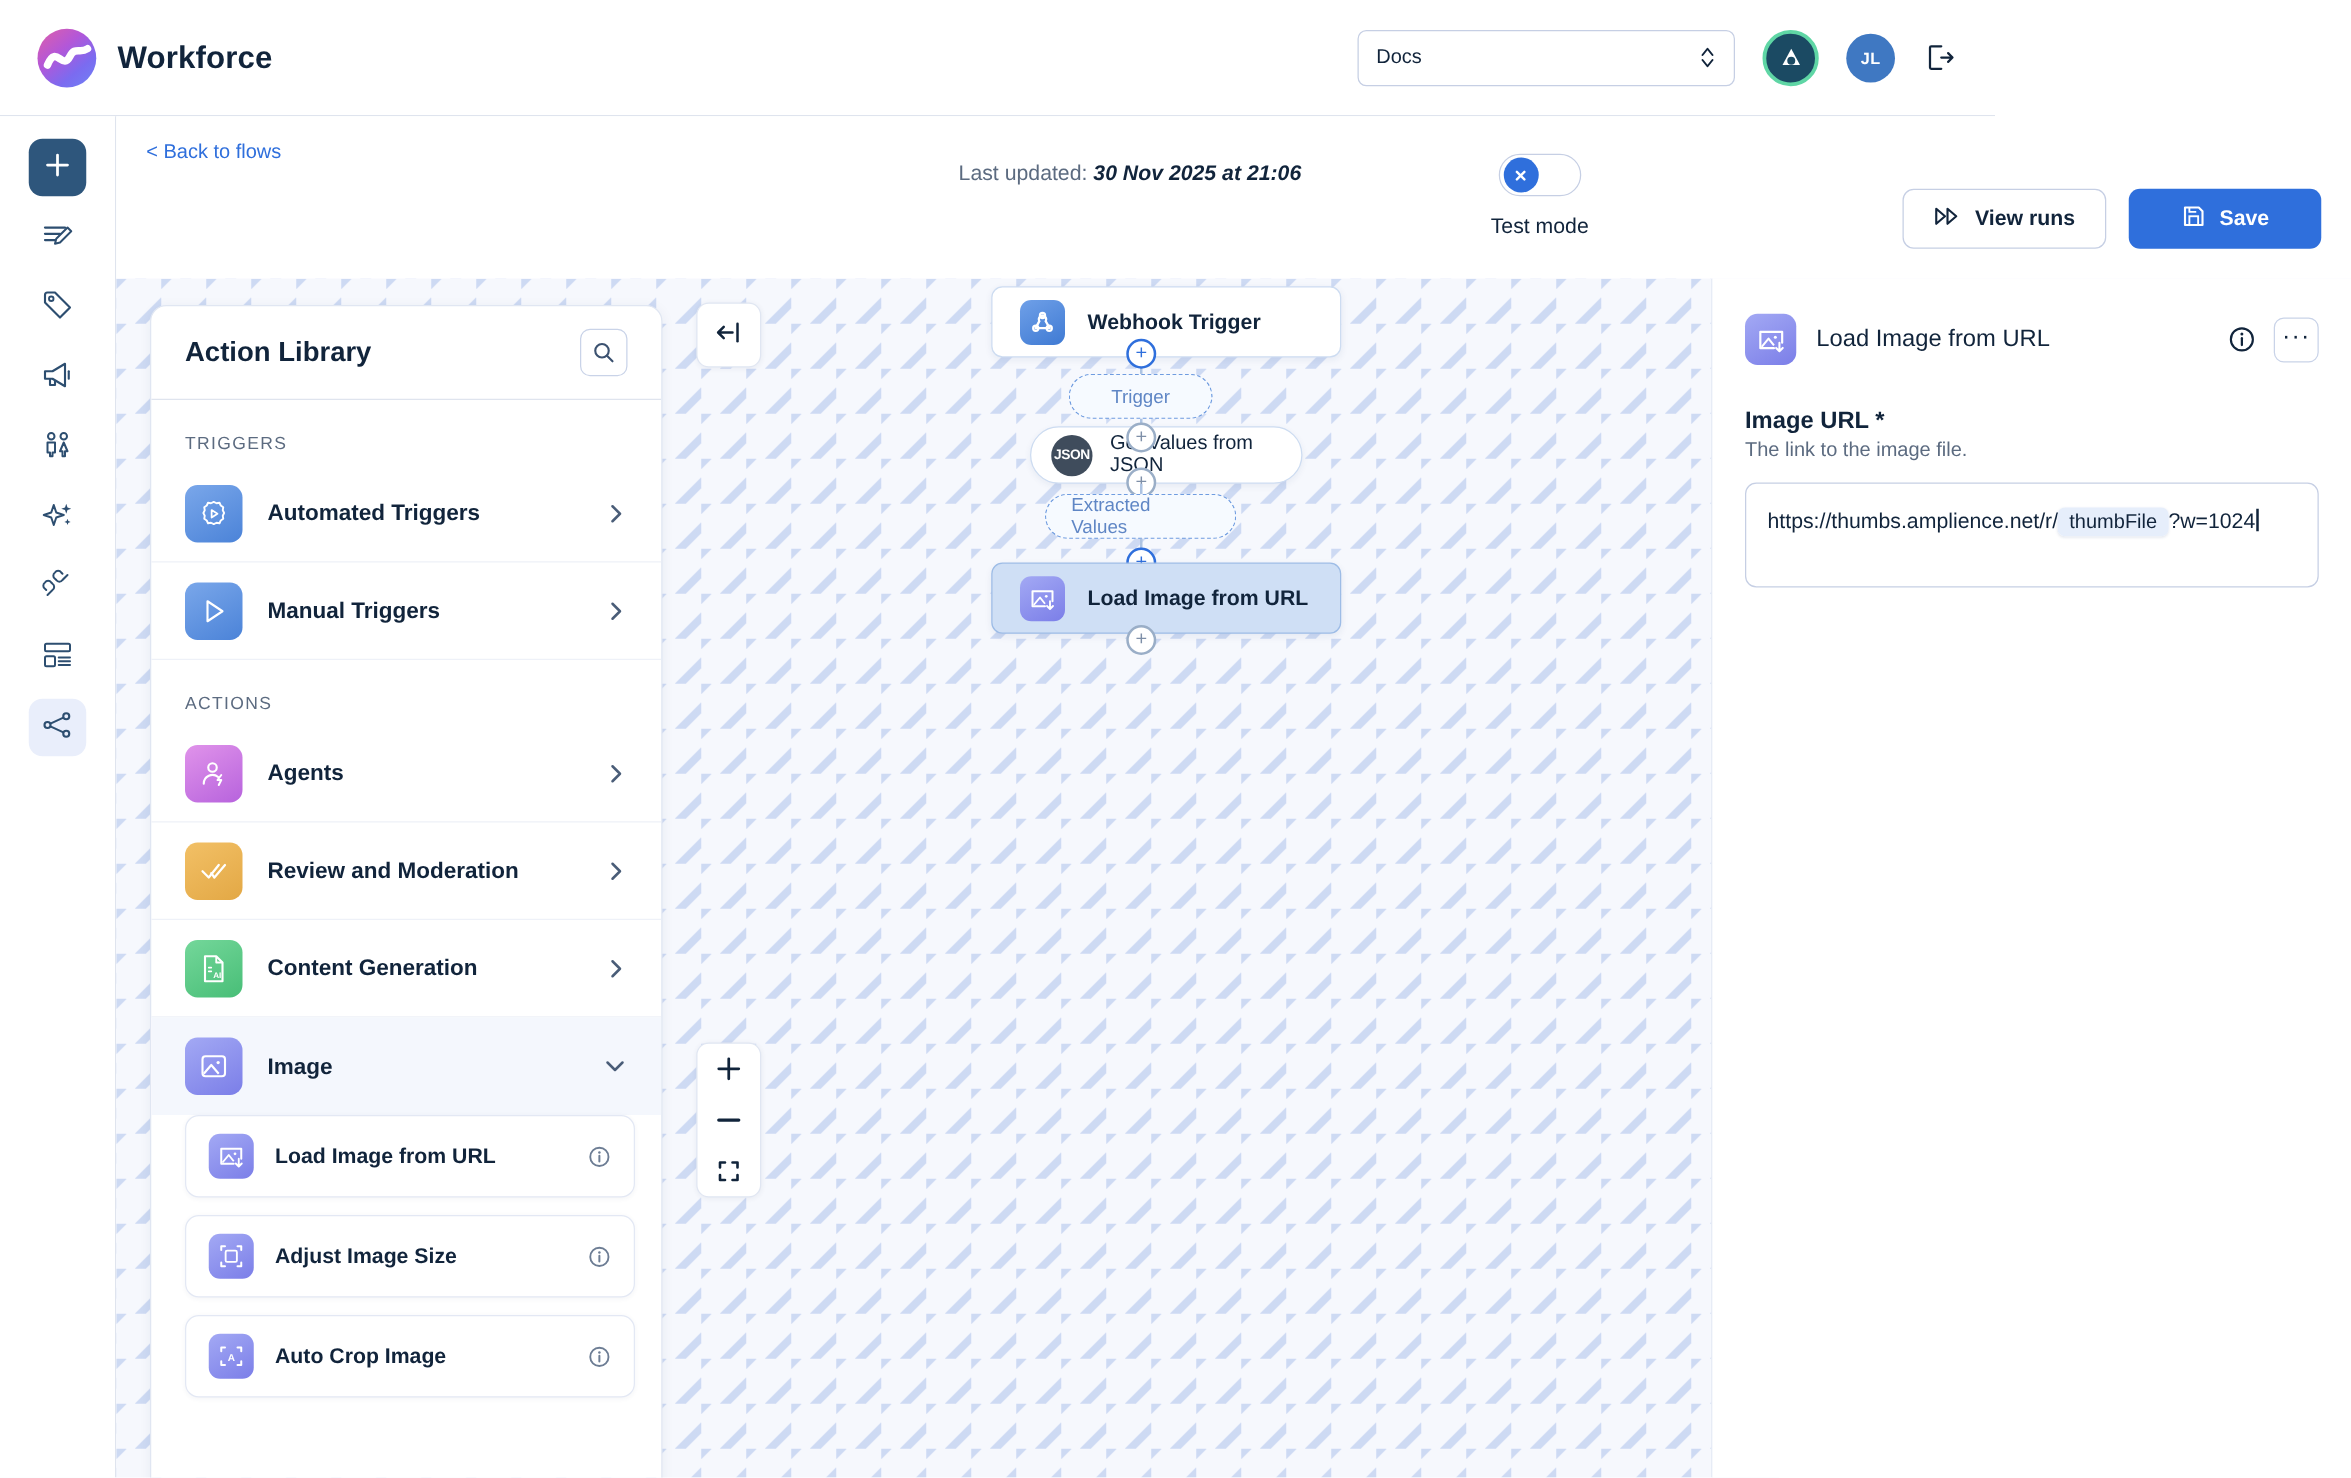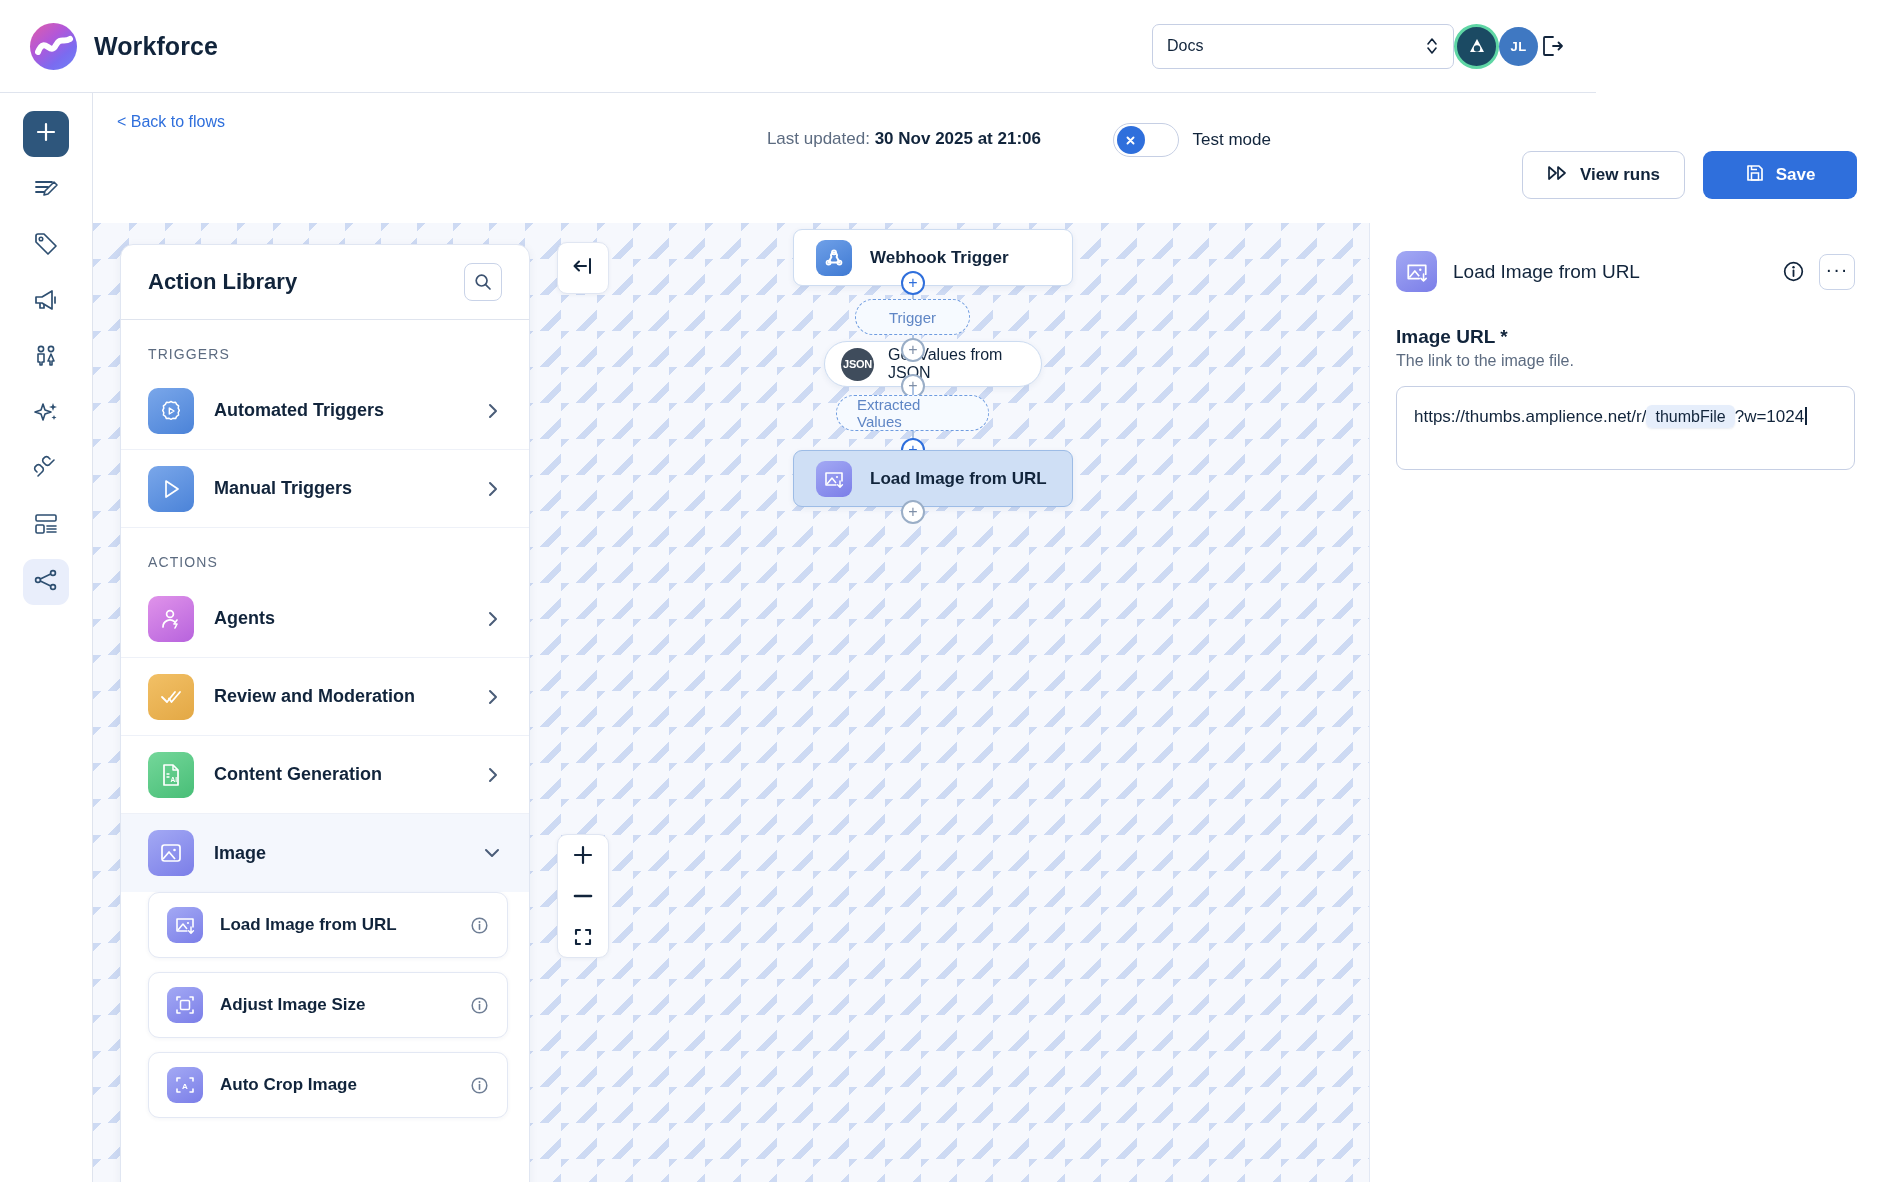--- a/index.html
+++ b/index.html
@@ -22,21 +22,21 @@
   .logo-circle {
     width: 47px; height: 47px; border-radius: 50%;
     background: linear-gradient(140deg,#e05fa8 0%, #b357d8 38%, #7b6bf0 70%, #6f83f5 100%);
     position: relative; overflow: hidden;
     display: flex; align-items: center; justify-content: center;
   }
   .logo-circle svg { display: block; }
   .brand-name { font-size: 25px; font-weight: 700; color: #11243b; letter-spacing: .1px; }
 
   .topbar-right {
-    margin-left: auto; display: flex; align-items: center; margin-right: 30px;
+    margin-left: auto; display: flex; align-items: center; gap: 22px; margin-right: 30px;
   }
   .org-select {
     width: 302px; height: 45px; border: 1px solid #c6cfe4; border-radius: 7px;
     background: #fff; display: flex; align-items: center; padding: 0 14px;
     font-size: 16px; color: #11243b; position: relative;
   }
   .org-select .caret { margin-left: auto; display: flex; flex-direction: column; line-height: 0; color:#11243b; }
   .badge-ring {
     width: 45px; height: 45px; border-radius: 50%;
     background: #1b4a63; border: 3px solid #5fd6a5;
@@ -73,24 +73,24 @@
     font-size: 16px; color: #2f6fdc;
   }
   .flow-title {
     position: absolute; left: 24px; top: 48px;
     font-size: 29px; font-weight: 700; color: #11243b; letter-spacing: -.2px;
   }
   .last-updated {
     position: absolute; right: 840px; top: 36px;
     font-size: 17px; color: #5c6b80; white-space: nowrap;
   }
-  .last-updated b { color: #11243b; font-weight: 700; }
+  .last-updated b { color: #11243b; font-weight: 700; font-style: italic; }
   .testmode-wrap {
     position: absolute; right: 610px; top: 30px;
-    display: flex; align-items: center; gap: 14px;
+    display: flex; align-items: center; gap: 14px; flex-direction: column;
   }
   .switch {
     width: 66px; height: 34px; border-radius: 18px; background:#fff;
     border: 1px solid #c6cfe4; position: relative; display:flex; align-items:center;
   }
   .switch .knob {
     position: absolute; left: 3px; width: 28px; height: 28px; border-radius: 50%;
     background: #2f6fdc; color: #fff; display:flex; align-items:center; justify-content:center;
     font-size: 15px; font-weight: 700;
   }

